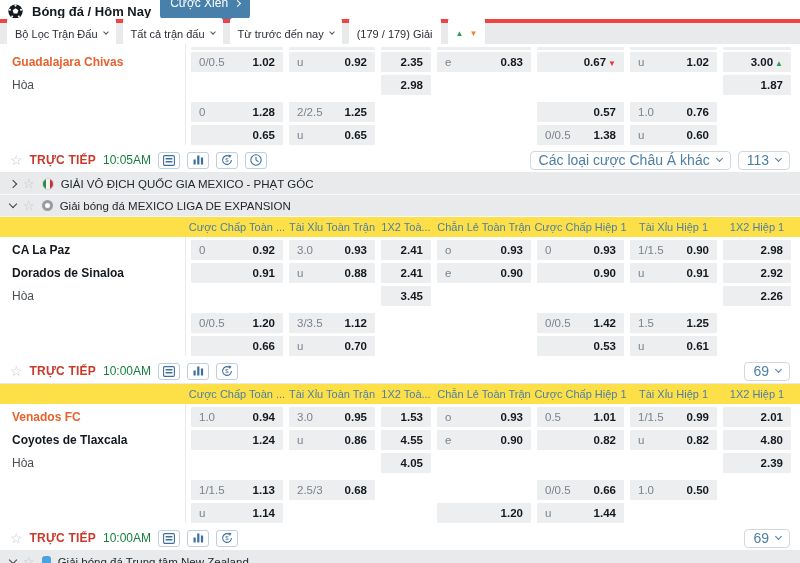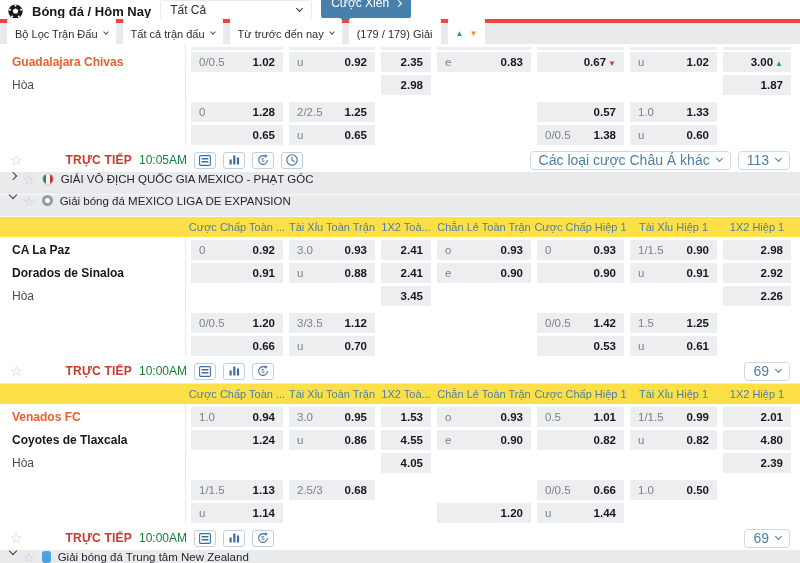--- a/index.html
+++ b/index.html
@@ -38,28 +38,28 @@
   .teamcell{display:flex;align-items:center;padding-left:12px;font-weight:700;font-size:12px;color:#14191f;overflow:hidden;white-space:nowrap;}
   .teamcell.live{color:#e8622d;}
   .teamcell.draw{font-weight:400;color:#4a4f55;}
   .rows{position:relative;padding-top:3px;}
   .vline{position:absolute;left:185px;top:0;bottom:0;width:1px;background:#e8eaec;}
   .blockgap{height:4px;}
 
   
   .mfooter{height:25px;display:flex;align-items:center;gap:7px;padding:0 10px;border-bottom:1px solid #e8eaec;background:#fff;}
   .star{color:#c3c8cd;font-size:14px;cursor:pointer;line-height:1;}
-  .livelbl{color:#c93a2c;font-weight:700;font-size:12px;letter-spacing:.2px;white-space:nowrap;margin-left:36px;}
+  .livelbl{color:#c93a2c;font-weight:700;font-size:12px;letter-spacing:.2px;white-space:nowrap;}
   .mtime{font-size:12px;color:#15803d;}
   .ficon{width:22px;height:17px;border:1px solid #bed0e0;border-radius:3px;color:#3d6f9e;display:flex;align-items:center;justify-content:center;cursor:pointer;background:#fff;flex:none;}
   .spacer{flex:1;}
   .fbchip{height:19px;border:1px solid #d3d8dd;border-radius:4px;display:flex;align-items:center;gap:7px;padding:0 8px;color:#4d7fa5;font-size:14px;background:#fff;cursor:pointer;white-space:nowrap;}
 
   
-  .league{height:22px;background:#e8eaec;display:flex;gap:7px;padding:0 10px;border-bottom:1px solid #f7f8f9;cursor:pointer;}
+  .league{height:22px;background:#e8eaec;display:flex;align-items:center;gap:7px;padding:0 10px;border-bottom:1px solid #f7f8f9;cursor:pointer;}
   .lchev{width:6px;height:6px;border-right:1.6px solid #3a3f45;border-bottom:1.6px solid #3a3f45;display:inline-block;flex:none;}
   .lchev.down{transform:rotate(45deg);margin-top:-3px;}
   .lchev.right{transform:rotate(-45deg);}
   .lstar{font-size:13px;}
   .logo{width:12px;height:12px;border-radius:50%;flex:none;}
   .logo.mx{background:linear-gradient(90deg,#2b8a44 33%,#f4f4f4 33% 66%,#c8342a 66%);border:1px solid #cfd3d7;}
   .logo.gear{width:11px;height:11px;border:3px solid #969ca4;background:#fff;}
   .logo.nz{background:#4aa3e0;border-radius:3px;width:9px;height:12px;}
   .lname{font-size:11.5px;color:#23282e;white-space:nowrap;}
 
@@ -76,24 +76,20 @@
         <circle cx="8" cy="8" r="7.6" fill="#14191f"></circle>
         <polygon points="8,4.4 11.1,6.6 9.9,10.2 6.1,10.2 4.9,6.6" fill="#fff"></polygon>
         <circle cx="8" cy="1.7" r="1.1" fill="#fff"></circle>
         <circle cx="2.1" cy="6.1" r="1.1" fill="#fff"></circle>
         <circle cx="13.9" cy="6.1" r="1.1" fill="#fff"></circle>
         <circle cx="4.5" cy="13.3" r="1.1" fill="#fff"></circle>
         <circle cx="11.5" cy="13.3" r="1.1" fill="#fff"></circle>
       </svg>
   </span>
   <span class="sport-title">Bóng đá / Hôm Nay</span>
-  <div class="select">
-    <span>Tất Cả</span>
-    <span class="chev"></span>
-  </div>
   <button class="btn parlay">
     <span>Cược Xiên</span>
     <span class="chev right"></span>
   </button>
 </header>
 
 <div class="filterbar">
   <span class="fchip">
     <span>Bộ Lọc Trận Đấu</span>
     <span class="chev"></span>
@@ -181,21 +177,21 @@
           <span class="hcp">2/2.5</span>
           <span class="val">1.25</span>
         </div>
         <div class="cell"></div>
         <div class="cell"></div>
         <div class="cell chip">
           <span class="val">0.57</span>
         </div>
         <div class="cell chip">
           <span class="hcp">1.0</span>
-          <span class="val">1.33</span>
+          <span class="val">0.76</span>
         </div>
         <div class="cell"></div>
       </div>
       <div class="row">
         <div class="teamcell"></div>
         <div class="cell chip">
           <span class="val">0.65</span>
         </div>
         <div class="cell chip">
           <span class="hcp">u</span>

